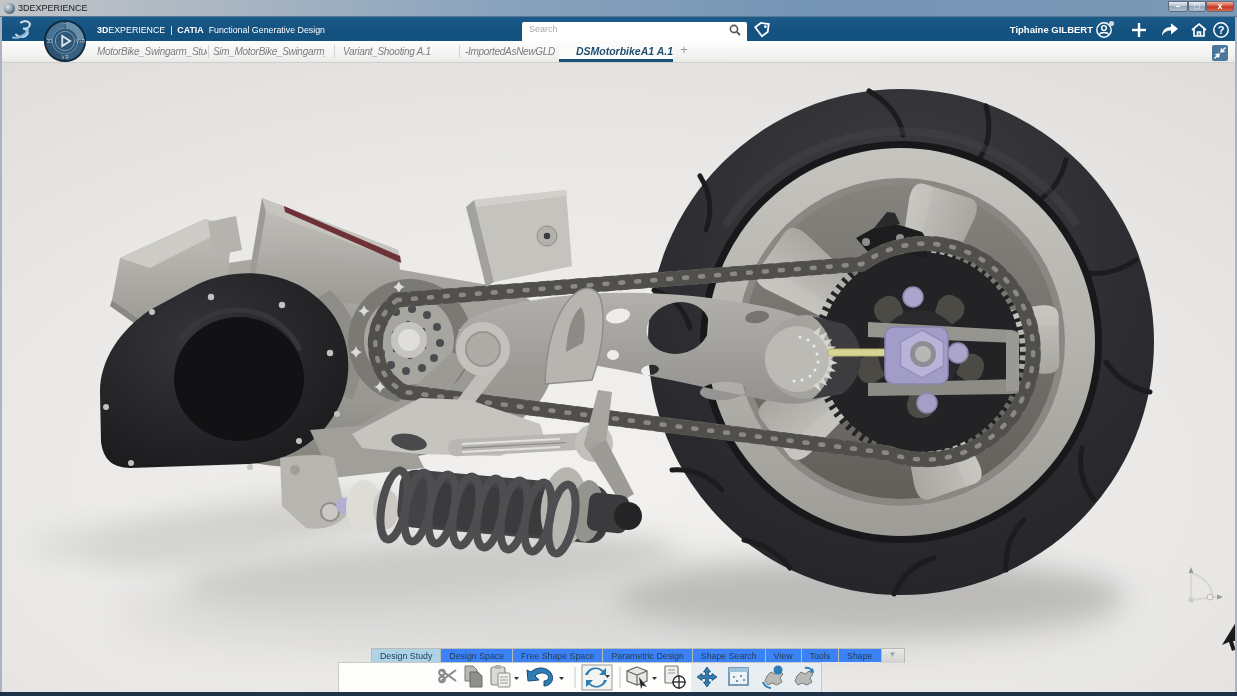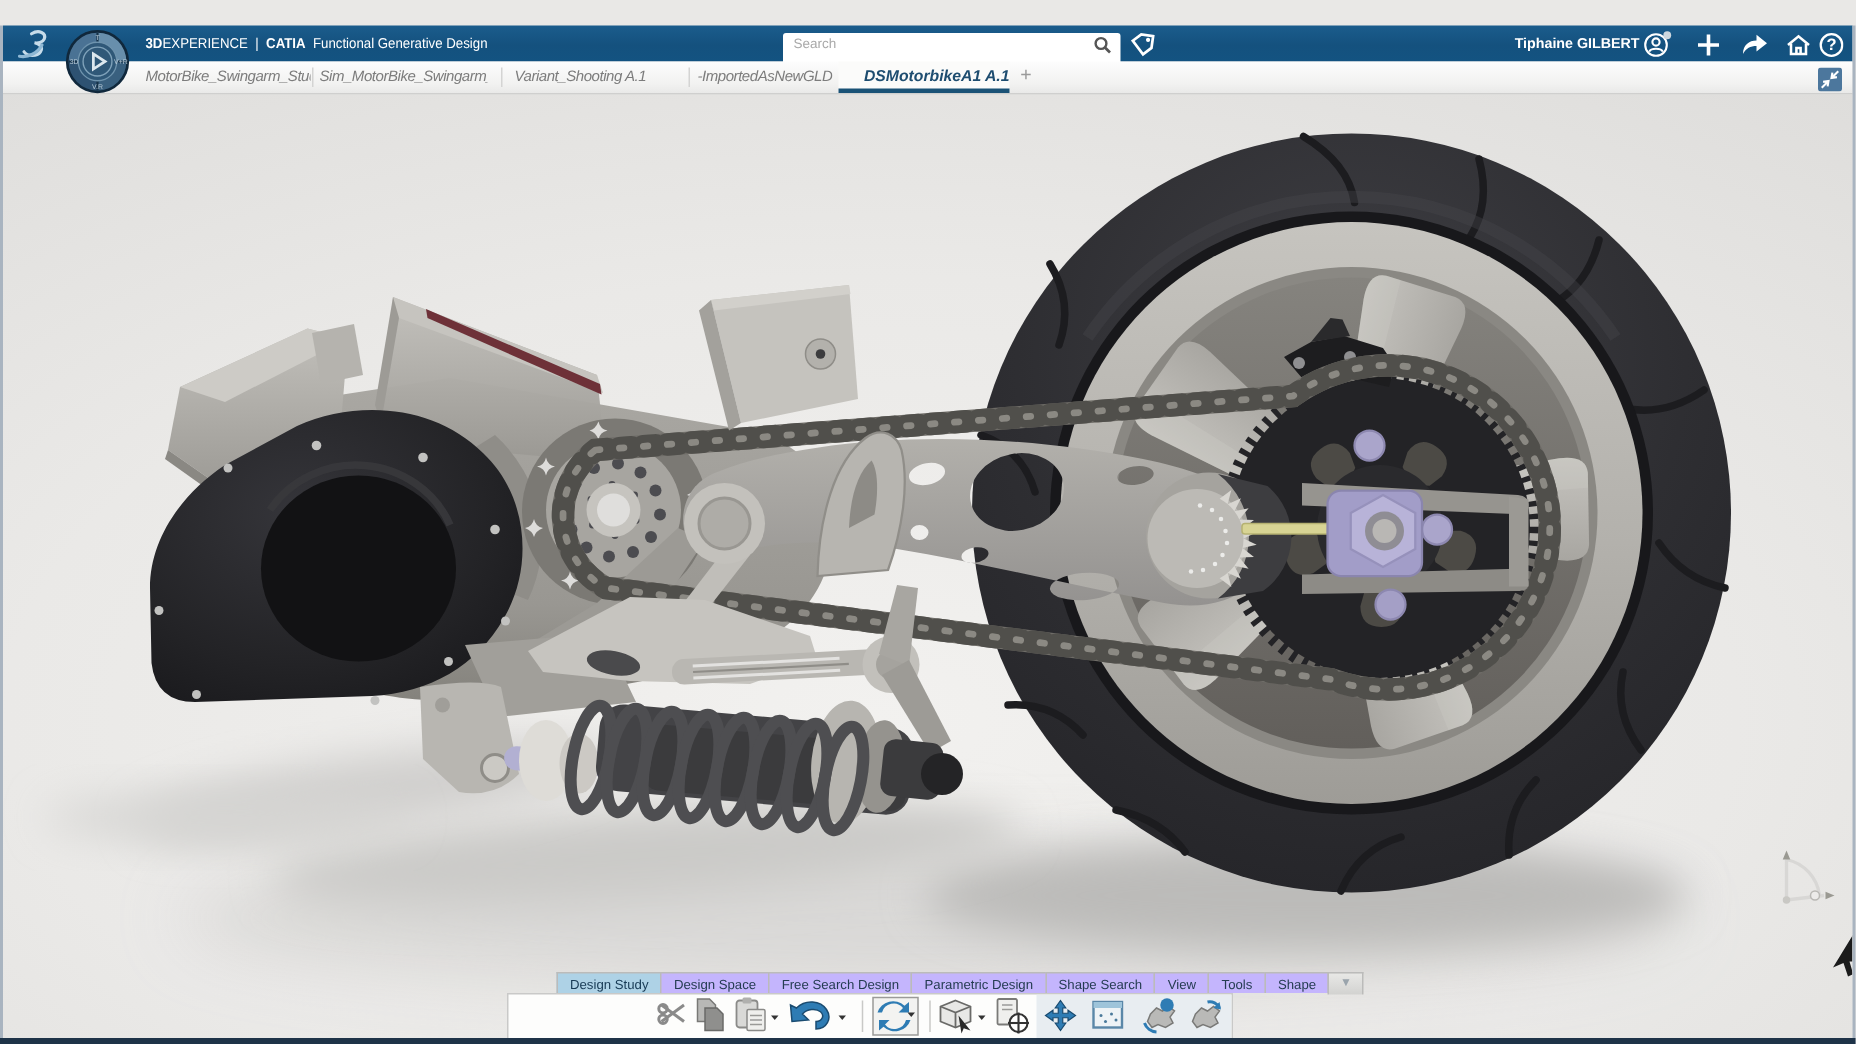--- a/index.html
+++ b/index.html
@@ -39,29 +39,42 @@
   #plustab{position:absolute;left:672px;top:1px;width:20px;text-align:center;font-size:13px;color:#9a9a9a;}
   
   #viewport{position:absolute;left:2px;top:63px;width:1233px;height:629px;overflow:hidden;}
   
   #bborder{position:absolute;left:0;top:692px;width:1237px;height:4px;background:#1e3348;}
   #lborder{position:absolute;left:0;top:17px;width:2px;height:679px;background:#a9b4c0;}
   #rborder{position:absolute;left:1235px;top:17px;width:2px;height:679px;background:#a9b4c0;}
   
   #abar{position:absolute;left:358px;top:648px;width:524px;height:45px;}
   #abtabs{position:absolute;left:0;top:0;height:14px;display:flex;}
-  .atab{height:14px;line-height:14px;font-size:8.8px;color:#253c52;background:#c4b5fd;
+  .atab{height:14px;line-height:14px;font-size:8.8px;color:#253c52;background:#3b82f6;
     border:1px solid #bbbbba;border-bottom:none;padding:0 8px;box-sizing:border-box;margin-right:-1px;white-space:nowrap;}
   .atab.active{background:#aed2e6;color:#173a55;margin-left:13px;}
   #abicons{position:absolute;left:-20px;top:14px;width:484px;height:31px;background:#fdfdfc;
     border:1px solid #c9c9c8;box-sizing:border-box;}
 </style>
 </head>
 <body>
 <div id="win">
+  <div id="titlebar">
+    <div id="ticon"></div>
+    <div class="ttext">3DEXPERIENCE</div>
+    <div class="wbtn" id="bmin">
+        <span>–</span>
+      </div>
+    <div class="wbtn" id="bmax">
+        <span>□</span>
+      </div>
+    <div class="wbtn" id="bclose">
+        <span>x</span>
+      </div>
+  </div>
   <div id="bluebar">
     <svg id="dslogo" width="30" height="22" viewBox="0 0 30 22" style="position:absolute;left:8px;top:1px;">
       <path d="M 11 4.5 C 16 1.5 21 4 19.5 8 C 18.5 10.5 15 11 13 10.5 C 16 11 19 13.5 17 16.5 C 14.5 20 8 19.5 6 16.5" fill="none" stroke="#c7dcea" stroke-width="2.1" stroke-linecap="round"></path>
       <path d="M 3 19.5 C 9 20.5 15 17.5 18 12" fill="none" stroke="#8fb8d4" stroke-width="2.1" stroke-linecap="round"></path>
     </svg>
     <div id="apptitle"><b>3D</b>EXPERIENCE&nbsp;&nbsp;|&nbsp;&nbsp;<b>CATIA</b>&nbsp;&nbsp;Functional Generative Design</div>
     <div id="searchbox">
         <span class="ph">Search</span>
       <svg width="12" height="12" viewBox="0 0 12 12" style="position:absolute;right:6px;top:2px;">
         <circle cx="5" cy="5" r="3.6" fill="none" stroke="#555" stroke-width="1.6"></circle>
@@ -446,21 +459,21 @@
 </g>
 <path d="M 1236 622 L 1222 645 L 1229 642 L 1232 651 L 1235.5 649.5 L 1233 641 L 1236.5 641 Z" fill="#1b1b1b"></path>
 </svg>
 
 
   </div>
   <div id="abar">
     <div id="abtabs">
       <div class="atab active">Design Study</div>
       <div class="atab">Design Space</div>
-      <div class="atab">Free Search Design</div>
+      <div class="atab">Free Shape Space</div>
       <div class="atab">Parametric Design</div>
       <div class="atab">Shape Search</div>
       <div class="atab">View</div>
       <div class="atab">Tools</div>
       <div class="atab">Shape</div>
       <div style="width:22px;height:14px;background:linear-gradient(180deg,#e8e8e6,#d2d2d0);border:1px solid #bbbbba;border-bottom:none;text-align:center;line-height:12px;color:#9aa4ac;font-size:8px;">▼</div>
     </div>
     <div id="abicons">
       <svg width="482" height="29" viewBox="0 0 482 29" style="position:absolute;left:0;top:0;">
 

